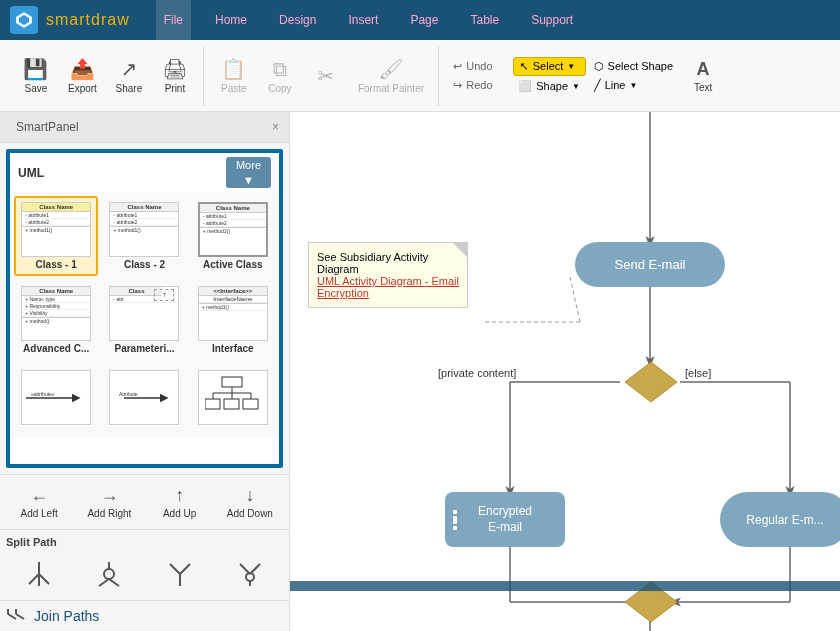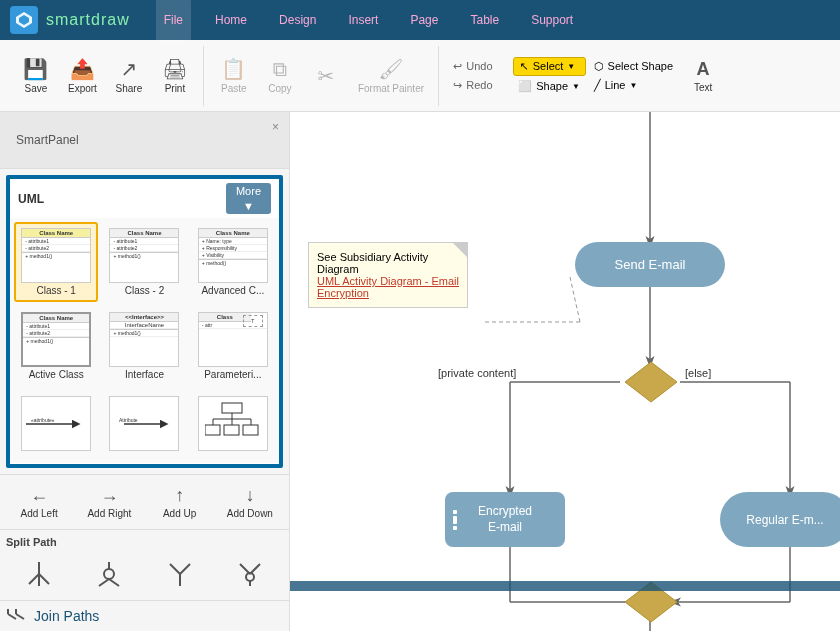--- a/index.html
+++ b/index.html
@@ -26,21 +26,21 @@
       height: 28px;
       background: #3498db;
       border-radius: 4px;
       display: flex;
       align-items: center;
       justify-content: center;
       font-weight: bold;
       color: white;
       font-size: 14px;
     }
-    .logo-text { color: #86efac; font-size: 16px; font-weight: 300; letter-spacing: 1px; }
+    .logo-text { color: #eab308; font-size: 16px; font-weight: 300; letter-spacing: 1px; }
     .nav-menu-item {
       color: #f9a8d4;
       font-size: 12px;
       padding: 16px 8px;
       cursor: pointer;
       border-radius: 5px;
     }
     .nav-menu-item.active { background: rgba(255,255,255,0.15); }
 
     
@@ -132,21 +132,21 @@
       display: flex;
       flex-direction: column;
       flex-shrink: 0;
     }
     #panel-tabs {
       display: flex;
       background: #e8e8e8;
       border-bottom: 1px solid #ddd;
     }
     .panel-tab {
-      padding: 21px 16px;
+      padding: 8px 16px;
       cursor: pointer;
       font-size: 12px;
       color: #555;
     }
     .panel-tab.active {
       background: white;
       border-bottom: 2px solid white;
       color: #333;
       font-weight: 500;
     }
@@ -221,20 +221,21 @@
       font-size: 6px;
       color: #333;
       overflow: hidden;
       position: relative;
     }
     .symbol-label {
       font-size: 10px;
       color: #333;
       margin-top: 2px;
       text-align: center;
+      font-weight: bold;
     }
 
     
     .class-preview-header {
       background: #f0f0f0;
       border-bottom: 1px solid #ccc;
       padding: 1px 3px;
       font-weight: bold;
       font-size: 6px;
       text-align: center;
@@ -497,55 +498,55 @@
         <div class="symbol-item">
           <div class="symbol-preview">
             <div class="class-preview-header">Class Name</div>
             <div class="class-preview-row">- attribute1</div>
             <div class="class-preview-row">- attribute2</div>
             <div style="border-top:1px solid #ccc; padding: 0 3px; font-size:5px;">+ method1()</div>
           </div>
           <span class="symbol-label">Class - 2</span>
         </div>
         <div class="symbol-item">
+          <div class="symbol-preview" style="border:2px solid #999;">
+            <div class="class-preview-header">Class Name</div>
+            <div class="class-preview-row">- attribute1</div>
+            <div class="class-preview-row">- attribute2</div>
+            <div style="border-top:1px solid #ccc; padding: 0 3px; font-size:5px;">+ method1()</div>
+          </div>
+          <span class="symbol-label">Active Class</span>
+        </div>
+
+        <div class="symbol-item">
           <div class="symbol-preview">
             <div class="class-preview-header">Class Name</div>
             <div class="class-preview-row">+ Name: type</div>
             <div class="class-preview-row">+ Responsibility</div>
             <div class="class-preview-row">+ Visibility</div>
             <div style="border-top:1px solid #ccc; padding: 0 3px; font-size:5px;">+ method()</div>
           </div>
           <span class="symbol-label">Advanced C...</span>
         </div>
-
         <div class="symbol-item">
-          <div class="symbol-preview" style="border:2px solid #999;">
-            <div class="class-preview-header">Class Name</div>
-            <div class="class-preview-row">- attribute1</div>
-            <div class="class-preview-row">- attribute2</div>
-            <div style="border-top:1px solid #ccc; padding: 0 3px; font-size:5px;">+ method1()</div>
-          </div>
-          <span class="symbol-label">Active Class</span>
+          <div class="symbol-preview">
+            <div style="position:absolute; top:2px; right:4px; border:1px dashed #999; width:20px; height:12px; font-size:5px; display:flex; align-items:center; justify-content:center;">T</div>
+            <div class="class-preview-header" style="margin-right:16px;">Class</div>
+            <div class="class-preview-row">- attr</div>
+          </div>
+          <span class="symbol-label">Parameteri...</span>
         </div>
         <div class="symbol-item">
           <div class="symbol-preview">
             <div class="class-preview-header">&lt;&lt;Interface&gt;&gt;</div>
             <div class="class-preview-row" style="text-align:center; font-size:6px;">InterfaceName</div>
             <div style="border-top:1px solid #ccc;"></div>
             <div class="class-preview-row">+ method1()</div>
           </div>
           <span class="symbol-label">Interface</span>
-        </div>
-        <div class="symbol-item">
-          <div class="symbol-preview">
-            <div style="position:absolute; top:2px; right:4px; border:1px dashed #999; width:20px; height:12px; font-size:5px; display:flex; align-items:center; justify-content:center;">T</div>
-            <div class="class-preview-header" style="margin-right:16px;">Class</div>
-            <div class="class-preview-row">- attr</div>
-          </div>
-          <span class="symbol-label">Parameteri...</span>
         </div>
 
         <div class="symbol-item">
           <div class="symbol-preview" style="display:flex; align-items:center; justify-content:center;">
             <svg width="60" height="20" viewBox="0 0 60 20">
               <line x1="0" y1="10" x2="50" y2="10" stroke="#333" stroke-width="1.5" marker-end="url(#arr)"></line>
               <defs>
                   <marker id="arr" markerWidth="6" markerHeight="6" refX="3" refY="3" orient="auto">
                     <path d="M0,0 L6,3 L0,6 Z" fill="#333"></path>
                   </marker>

